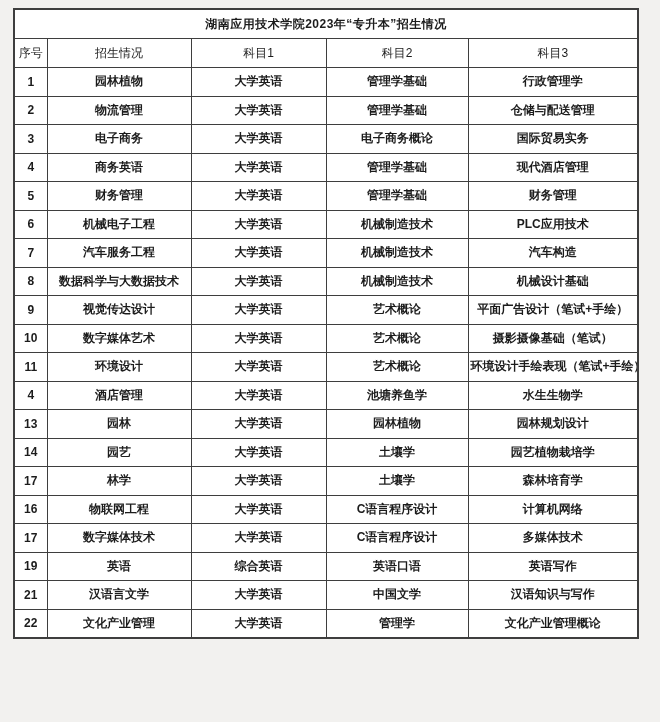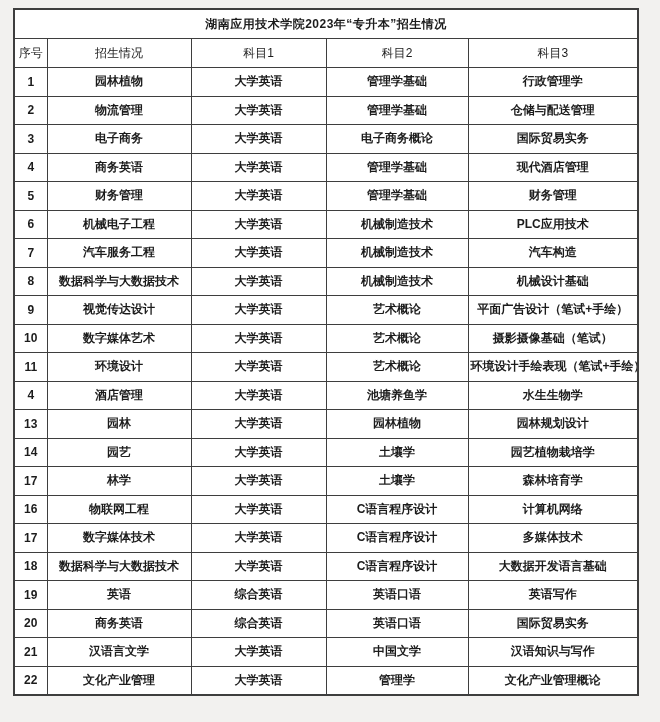--- a/index.html
+++ b/index.html
@@ -189,41 +189,27 @@
         <td>计算机网络</td>
       </tr>
       <tr>
         <td>17</td>
         <td>数字媒体技术</td>
         <td>大学英语</td>
         <td>C语言程序设计</td>
         <td>多媒体技术</td>
       </tr>
       <tr>
-        <td>18</td>
-        <td>数据科学与大数据技术</td>
-        <td>大学英语</td>
-        <td>C语言程序设计</td>
-        <td>大数据开发语言基础</td>
-      </tr>
-      <tr>
         <td>19</td>
         <td>英语</td>
         <td>综合英语</td>
         <td>英语口语</td>
         <td>英语写作</td>
       </tr>
       <tr>
-        <td>20</td>
-        <td>商务英语</td>
-        <td>综合英语</td>
-        <td>英语口语</td>
-        <td>国际贸易实务</td>
-      </tr>
-      <tr>
         <td>21</td>
         <td>汉语言文学</td>
         <td>大学英语</td>
         <td>中国文学</td>
         <td>汉语知识与写作</td>
       </tr>
       <tr>
         <td>22</td>
         <td>文化产业管理</td>
         <td>大学英语</td>

